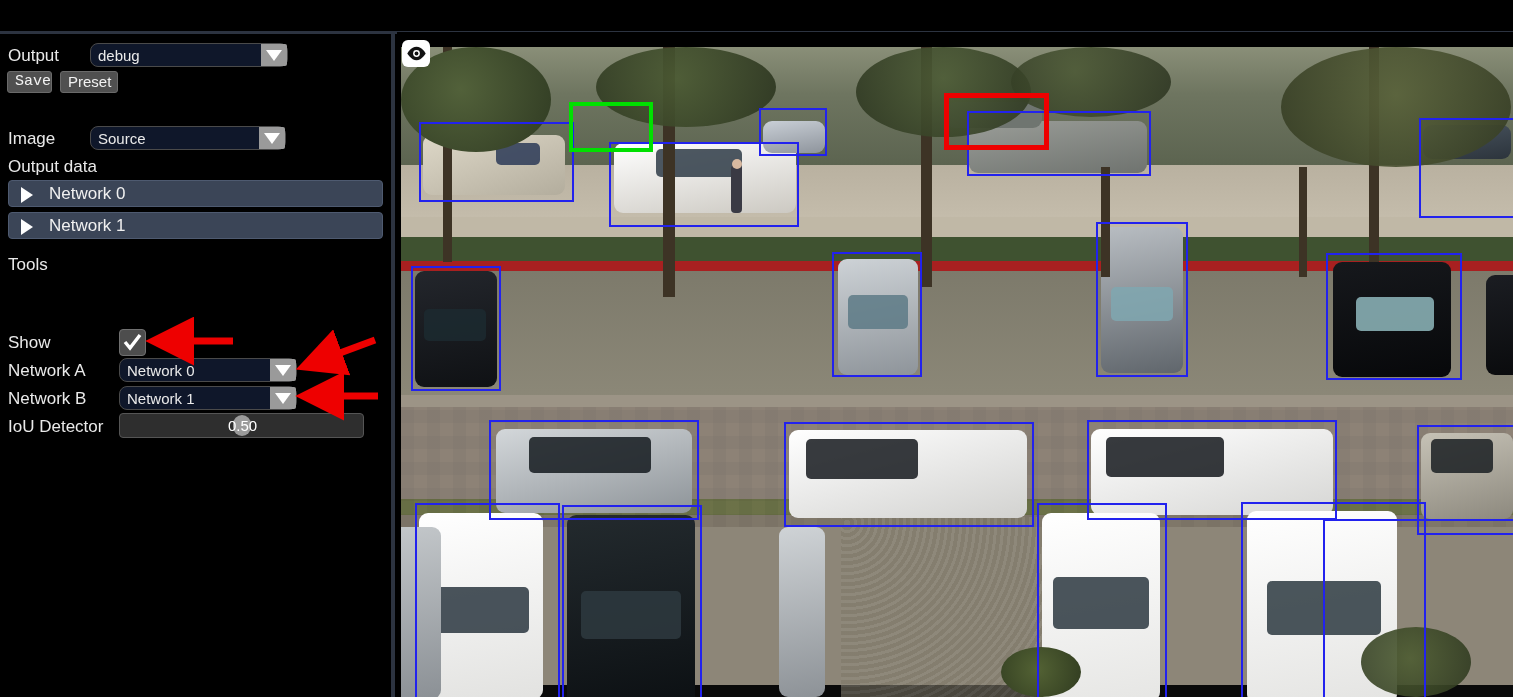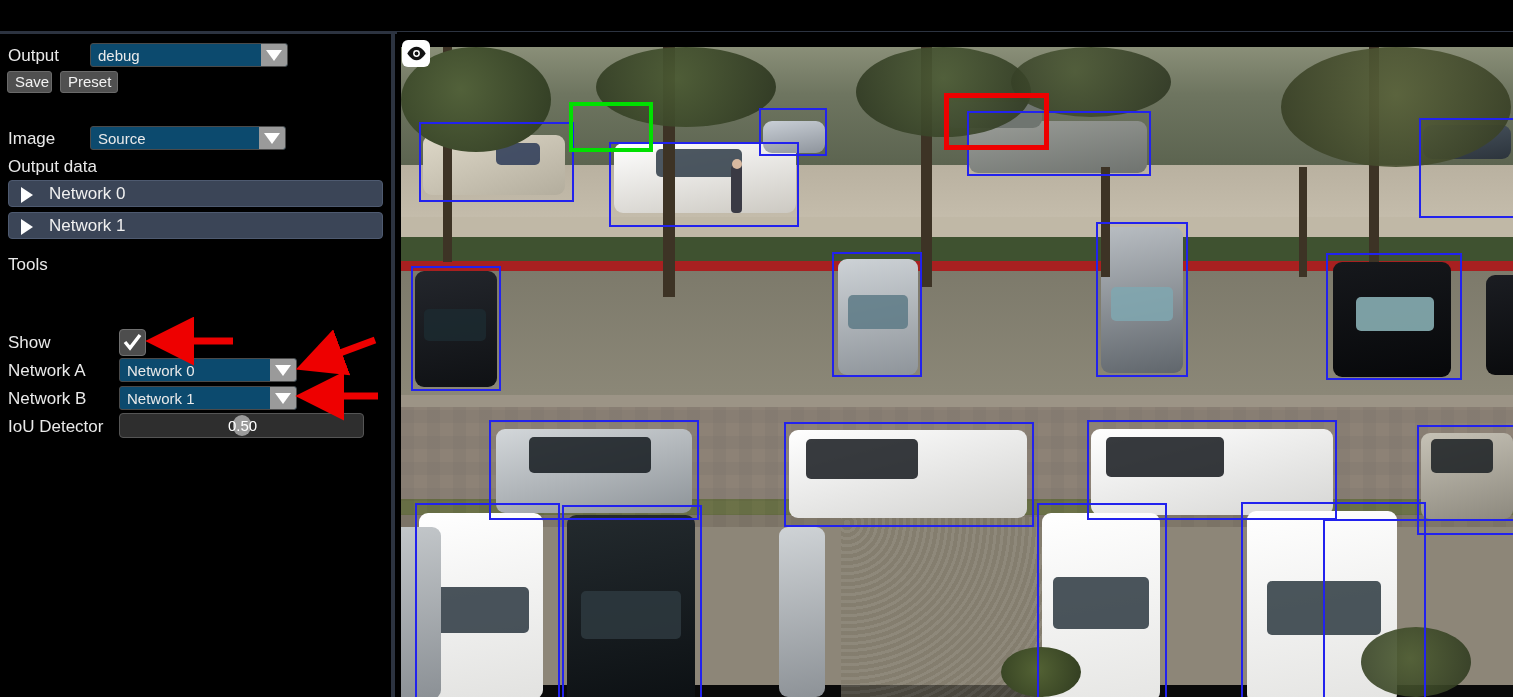--- a/index.html
+++ b/index.html
@@ -19,22 +19,22 @@
               background:#8e8e8e;border-radius:5px 5px 0 0;color:#ffffff;
               font-size:17px;line-height:27px;padding:0 11px;box-sizing:border-box;}
   #close-btn{position:absolute;right:6px;top:3px;width:28px;height:26px;cursor:pointer;}
   #close-btn svg{display:block;}
   #tb-underline{position:absolute;left:0;top:31px;width:1513px;height:3px;background:#2c3340;}
 
   
   #panel{position:absolute;left:0;top:34px;width:390px;height:663px;background:#000;}
   .lbl{position:absolute;color:#e9e9e9;font-size:17px;white-space:nowrap;}
 
-  .combo{position:absolute;height:24px;background:#0c4a6e;border:1px solid #4a4a4a;
-         box-sizing:border-box;border-radius:3px;cursor:pointer;}
+  .combo{position:absolute;height:24px;background:#0f172a;border:1px solid #4a4a4a;
+         box-sizing:border-box;border-radius:8px;cursor:pointer;}
   .combo .txt{position:absolute;left:7px;top:2px;color:#eaeaea;font-size:15px;line-height:20px;}
   .combo .arrowbox{position:absolute;right:0;top:0;width:26px;height:22px;background:#9a9a9a;
                    border-radius:0 2px 2px 0;}
   .combo .arrowbox i{position:absolute;left:5px;top:6px;width:0;height:0;
                      border-left:8px solid transparent;border-right:8px solid transparent;
                      border-top:11px solid #ffffff;}
 
   .btn{position:absolute;height:22px;background:#505050;border:1px solid #6a6a6a;
        box-sizing:border-box;border-radius:3px;color:#f2f2f2;font-size:15px;
        line-height:20px;padding:0 7px;cursor:pointer;text-align:center;}
@@ -91,21 +91,21 @@
   <div id="panel">
 
     <div class="lbl" style="left:8px;top:12px;">Output</div>
     <div class="combo" style="left:90px;top:9px;width:198px;">
       <span class="txt">debug</span>
       <span class="arrowbox">
           <i></i>
         </span>
     </div>
 
-    <div class="btn" style="left:7px;top:37px;width:45px;">Save</div>
+    <div class="btn" style="left:7px;top:37px;width:45px;font-family:Liberation Mono, monospace;">Save</div>
     <div class="btn" style="left:60px;top:37px;width:58px;">Preset</div>
 
     <div class="lbl" style="left:8px;top:95px;">Image</div>
     <div class="combo" style="left:90px;top:92px;width:196px;padding-left:34px;">
       <span class="txt">Source</span>
       <span class="arrowbox">
           <i></i>
         </span>
     </div>
 

